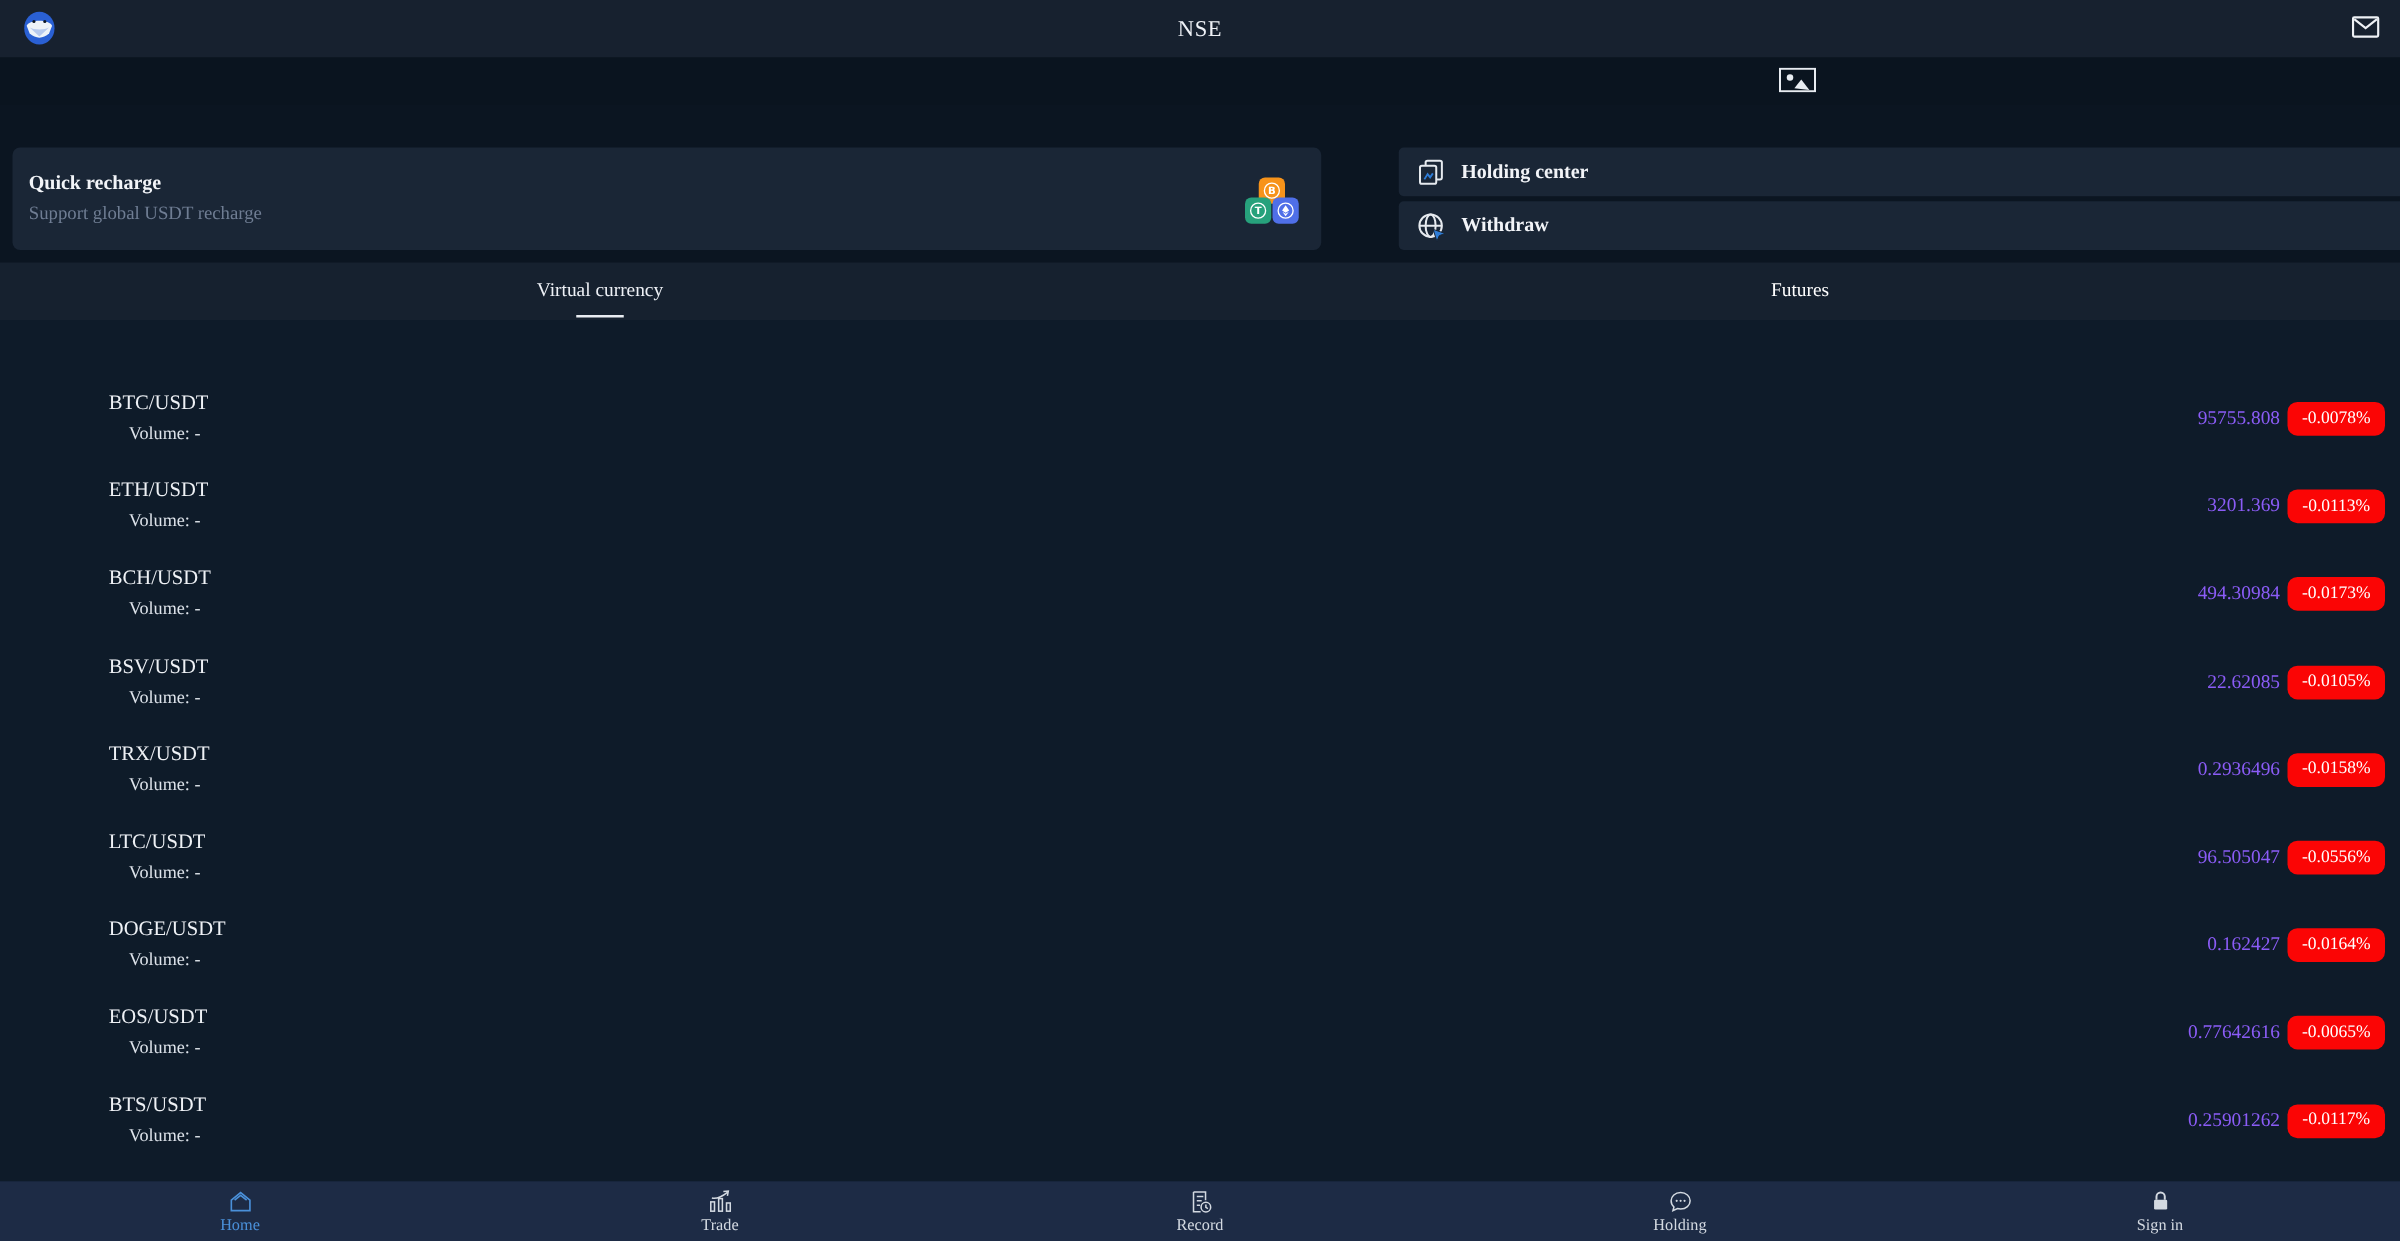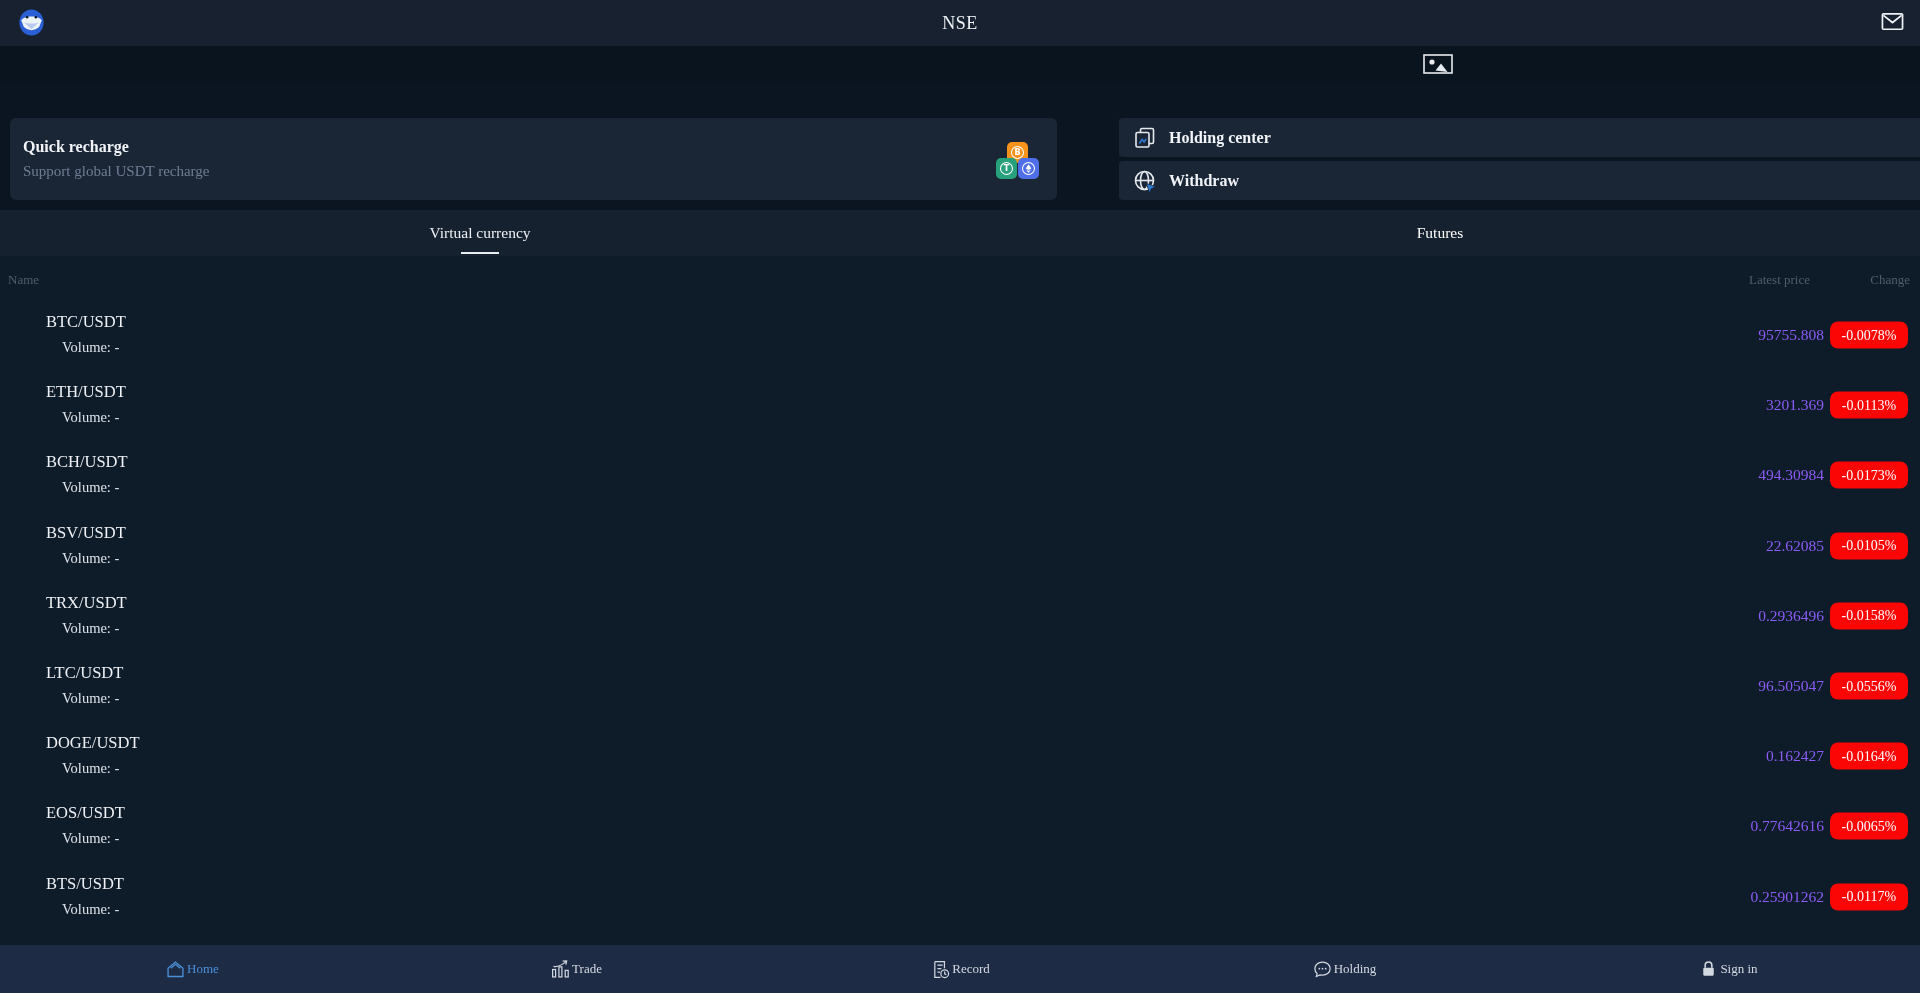--- a/index.html
+++ b/index.html
@@ -57,34 +57,34 @@
   .tab .underline{position:absolute;bottom:2px;left:50%;transform:translateX(-50%);
     width:38px;height:2px;background:#e9edf2;display:none;}
   .tab.active .underline{display:block;}
 
   
   .table-area{position:absolute;top:256px;left:0;right:0;bottom:48px;background:#0e1b29;}
   .table-header{position:absolute;top:16px;left:0;right:0;height:18px;color:#515d6d;font-size:13px;}
   .col-name{position:absolute;left:8px;}
   .col-price{position:absolute;right:110px;}
   .col-change{position:absolute;right:10px;}
-  .market-rows{position:absolute;top:44px;left:0;right:0;}
+  .market-rows{position:absolute;top:44px;left:0;right:0;padding-left:41px;}
   .market-row{position:relative;height:70.2px;cursor:pointer;}
   .pair{position:absolute;left:46px;top:12px;font-size:16.5px;color:#eef1f5;}
   .volume{position:absolute;left:62px;top:39px;font-size:14.5px;color:#dde3ea;}
   .price{position:absolute;right:96px;top:50%;transform:translateY(-50%);
     font-size:15.5px;color:#8b5cf6;}
   .change-badge{position:absolute;right:12px;top:50%;transform:translateY(-50%);
     min-width:78px;height:27px;box-sizing:border-box;padding:0 6px;
     background:var(--negative-red);color:#fff;border-radius:8px;
     display:flex;align-items:center;justify-content:center;font-size:14px;}
 
   
   .bottomnav{position:absolute;left:0;right:0;bottom:0;height:48px;background:#1d2b45;display:flex;}
-  .nav-item{flex:1;display:flex;flex-direction:row;align-items:center;justify-content:center;
+  .nav-item{flex:1;display:flex;flex-direction:column;align-items:center;justify-content:center;
     color:#d3d9e1;cursor:pointer;gap:1px;}
   .nav-item svg{width:21px;height:21px;}
   .nav-item .nav-label{font-size:13px;line-height:14px;}
   .nav-item.active{color:var(--accent-blue);}
 </style>
 </head>
 <body>
 
 <div class="screen">
 
@@ -171,25 +171,20 @@
       <span>Virtual currency</span>
       <span class="underline"></span>
     </div>
     <div class="tab">
       <span>Futures</span>
 
     </div>
   </div>
 
   <div class="table-area">
-    <div class="table-header">
-      <span class="col-name">Name</span>
-      <span class="col-price">Latest price</span>
-      <span class="col-change">Change</span>
-    </div>
 
     <div class="market-rows">
 
         <div class="market-row">
           <div class="pair">BTC/USDT</div>
           <div class="volume"><span>Volume:</span> <span>-</span></div>
           <div class="price">95755.808</div>
           <div class="change-badge">-0.0078%</div>
         </div>
 

